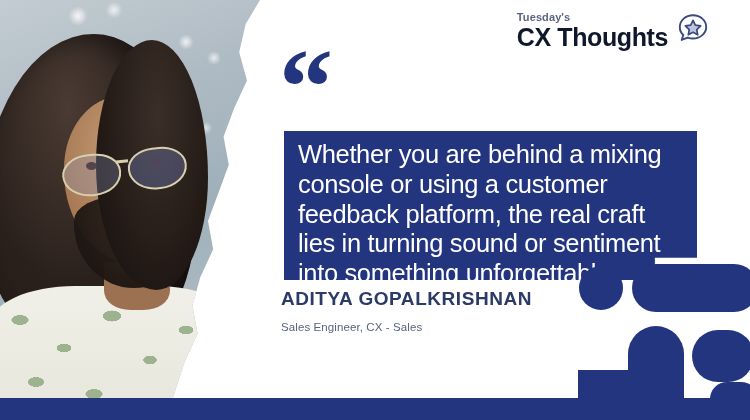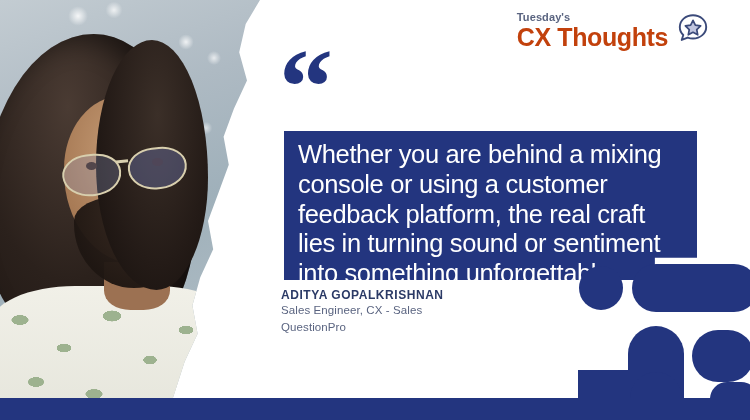--- a/index.html
+++ b/index.html
@@ -206,25 +206,25 @@
     white-space: pre-line;
   }
 
   
   #attribution {
     position: absolute;
     left: 281px;
     top: 288px;
   }
   #attr-name {
-    font-size: 12px;
+    font-size: 19px;
     font-weight: 700;
     letter-spacing: .55px;
     line-height: 1.2;
-    margin-bottom: 0;
+    margin-bottom: 8px;
     text-align: right;
   }
   #attr-role, #attr-company {
     font-size: 11.5px;
     font-weight: 400;
     line-height: 1.45;
     letter-spacing: .1px;
   }
 
   
@@ -256,41 +256,40 @@
     <div id="glasses">
       <span class="lens l"></span>
       <span class="bridge"></span>
       <span class="lens r"></span>
     </div>
   </div>
 
   <div id="logo">
     <div id="logo-text">
       <div id="logo-tuesdays" style="color: rgb(90, 100, 128);">Tuesday's</div>
-      <div id="logo-main" style="color: #c2410c;">CX Thoughts</div>
+      <div id="logo-main" style="color: #0f172a;">CX Thoughts</div>
     </div>
     <span id="logo-badge">
       <svg width="34" height="34" viewBox="0 0 34 34">
         <path d="M17 3.2c7.3 0 13.2 5.2 13.2 11.7 0 6.4-5.9 11.6-13.2 11.6-1.9 0-3.7-.35-5.3-.98l-6.0 2.4 1.6-5.0C4.9 20.8 3.8 18.0 3.8 14.9 3.8 8.4 9.7 3.2 17 3.2z" fill="none" stroke="#3b4a7a" stroke-width="1.9" stroke-linejoin="round"></path>
         <path d="M17 8.3l2.35 4.9 5.3.72-3.9 3.7.96 5.25L17 20.35l-4.71 2.52.96-5.25-3.9-3.7 5.3-.72z" fill="#8d95c4" opacity=".55"></path>
         <path d="M17 8.3l2.35 4.9 5.3.72-3.9 3.7.96 5.25L17 20.35l-4.71 2.52.96-5.25-3.9-3.7 5.3-.72z" fill="none" stroke="#3b4a7a" stroke-width="1.7" stroke-linejoin="round"></path>
       </svg>
     </span>
   </div>
 
   <div id="quote-mark" style="color: rgb(35, 53, 127);">“</div>
 
   <div id="quote-box" style="background: rgb(35, 53, 127);">
     <div id="quote-text" style="color: rgb(255, 255, 255);">Whether you are behind a mixing console or using a customer feedback platform, the real craft lies in turning sound or sentiment into something unforgettable.</div>
   </div>
 
   <div id="attribution">
     <div id="attr-name" style="color: rgb(43, 58, 102);">ADITYA GOPALKRISHNAN</div>
     <div id="attr-role" style="color: rgb(90, 100, 128);">Sales Engineer, CX - Sales</div>
-    <div id="attr-company" style="color: rgb(90, 100, 128);">QuestionPro</div>
   </div>
 
   <div id="decor">
     <svg width="190" height="140" viewBox="0 0 190 140">
       <g fill="#23357f">
         <circle cx="41" cy="30" r="22"></circle>
         <rect x="72" y="6" width="126" height="48" rx="24"></rect>
         <rect x="68" y="68" width="56" height="72" rx="28"></rect>
         <rect x="18" y="112" width="106" height="40" rx="0"></rect>
         <rect x="132" y="72" width="62" height="52" rx="26"></rect>

